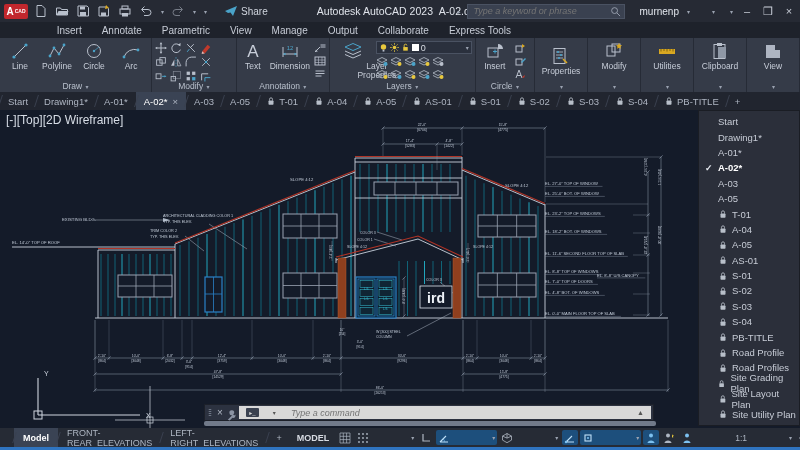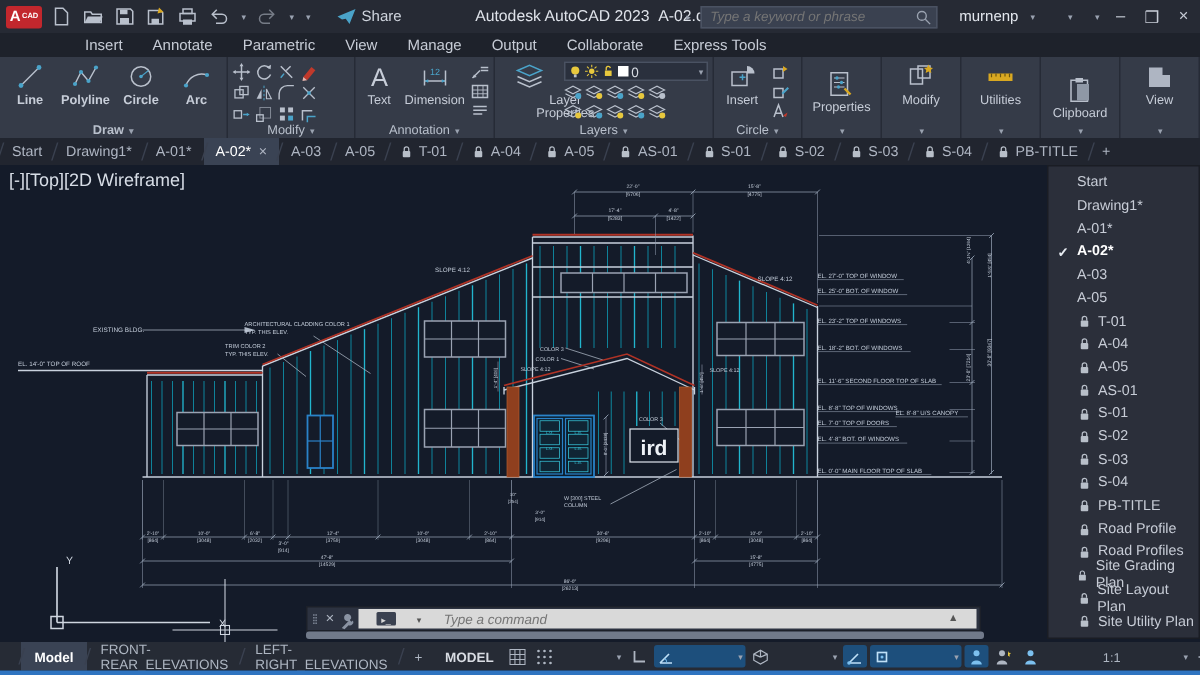--- a/index.html
+++ b/index.html
@@ -43,21 +43,21 @@
   .ftab.active{background:#3a4354;color:#fff;}
   .ftab .close{margin-left:2px;color:#aeb5c2;}
   #tabgridbtn{margin-left:auto;margin-right:6px;display:flex;align-items:center;}
   
   #canvas{position:absolute;left:0;top:110px;width:800px;height:318px;background:#141b29;}
   #vpcontrols{position:absolute;left:6px;top:3px;font-size:12px;color:#d7dde6;}
   
   #cmdbar{position:absolute;left:204px;top:294px;width:450px;height:17px;display:flex;align-items:center;background:#2c3240;border:1px solid #1c2029;}
   #cmdbar .grip{color:#8a93a3;font-size:9px;letter-spacing:-1px;padding:0 3px;}
   #cmdbar .cx{color:#aeb6c2;font-size:10px;padding:0 3px;}
-  #cmdinput{flex:1;height:13px;background:#d9d9d9;display:flex;align-items:center;margin:0 2px;padding:0 12px;gap:13px;}
+  #cmdinput{flex:1;height:13px;background:#d9d9d9;display:flex;align-items:center;margin:0 2px;padding:0 7px;gap:13px;}
   #cmdinput .prompticon{width:13px;height:9px;background:#3a4150;border-radius:1px;display:inline-flex;align-items:center;justify-content:center;color:#d9d9d9;font-size:6px;}
   #cmdinput input{flex:1;border:none;outline:none;background:transparent;font-style:italic;font-size:9px;color:#555;}
   #cmdinput .fexpand{color:#555;font-size:7px;}
   #cmdscroll{position:absolute;left:204px;top:311px;width:452px;height:5px;background:#717a8a;border-radius:2px;}
   
   #tabdropdown{position:absolute;left:698px;top:110px;width:102px;height:316px;background:#2b2f3a;border:1px solid #1a1d24;display:flex;flex-direction:column;padding:3px 0;}
   .ditem{height:15.4px;display:flex;align-items:center;font-size:9.5px;color:#c7ccd6;padding-left:6px;gap:4px;}
   .ditem .chk{width:9px;font-size:9px;color:#e8ecf2;}
   .ditem .lk{width:10px;display:inline-flex;}
   .ditem.current{color:#fff;font-weight:bold;}
@@ -183,21 +183,21 @@
       <div class="rtab">Annotate</div>
       <div class="rtab">Parametric</div>
       <div class="rtab">View</div>
       <div class="rtab">Manage</div>
       <div class="rtab">Output</div>
       <div class="rtab">Collaborate</div>
       <div class="rtab">Express Tools</div>
     </div>
 
   <div id="ribbon">
-    <div class="panel" style="width:153px;font-weight:bold;">
+    <div class="panel" style="width:153px;">
       <div class="btool">
           <span class="bicon"><svg viewBox="0 0 20 20">
               <path d="M4 16L16 4" stroke="#b9c0cc"></path>
               <circle cx="4" cy="16" r="1.6" fill="#4aa3c9"></circle>
               <circle cx="16" cy="4" r="1.6" fill="#4aa3c9"></circle>
             </svg></span>
           <span class="blab">Line</span>
         </div>
       <div class="btool">
           <span class="bicon"><svg viewBox="0 0 20 20">
@@ -517,21 +517,21 @@
           <div class="btool" style="width:100%;">
             <span class="bicon"><svg viewBox="0 0 20 20">
                 <rect x="2" y="8" width="16" height="5" fill="#d9a821"></rect>
                 <path d="M4 8v2.5M7 8v2M10 8v2.5M13 8v2M16 8v2.5" stroke="#6b5410" stroke-width=".8"></path>
               </svg></span>
             <span class="blab">Utilities</span>
           </div>
           <div class="plabel"><span class="caret">▾</span></div>
         </div>
         <div class="panel" style="width: 53px;">
-          <div class="btool" style="width:100%;justify-content:flex-end;">
+          <div class="btool" style="width:100%;">
             <span class="bicon"><svg viewBox="0 0 20 20">
                 <rect x="4" y="3.5" width="11" height="14" stroke="#b9c0cc" stroke-width="1" fill="none"></rect>
                 <rect x="7" y="2" width="5" height="3" fill="#b9c0cc"></rect>
                 <rect x="8" y="6" width="8" height="11" fill="#8f98a6"></rect>
               </svg></span>
             <span class="blab">Clipboard</span>
           </div>
           <div class="plabel"><span class="caret">▾</span></div>
         </div>
         <div class="panel" style="width: 53px;">

